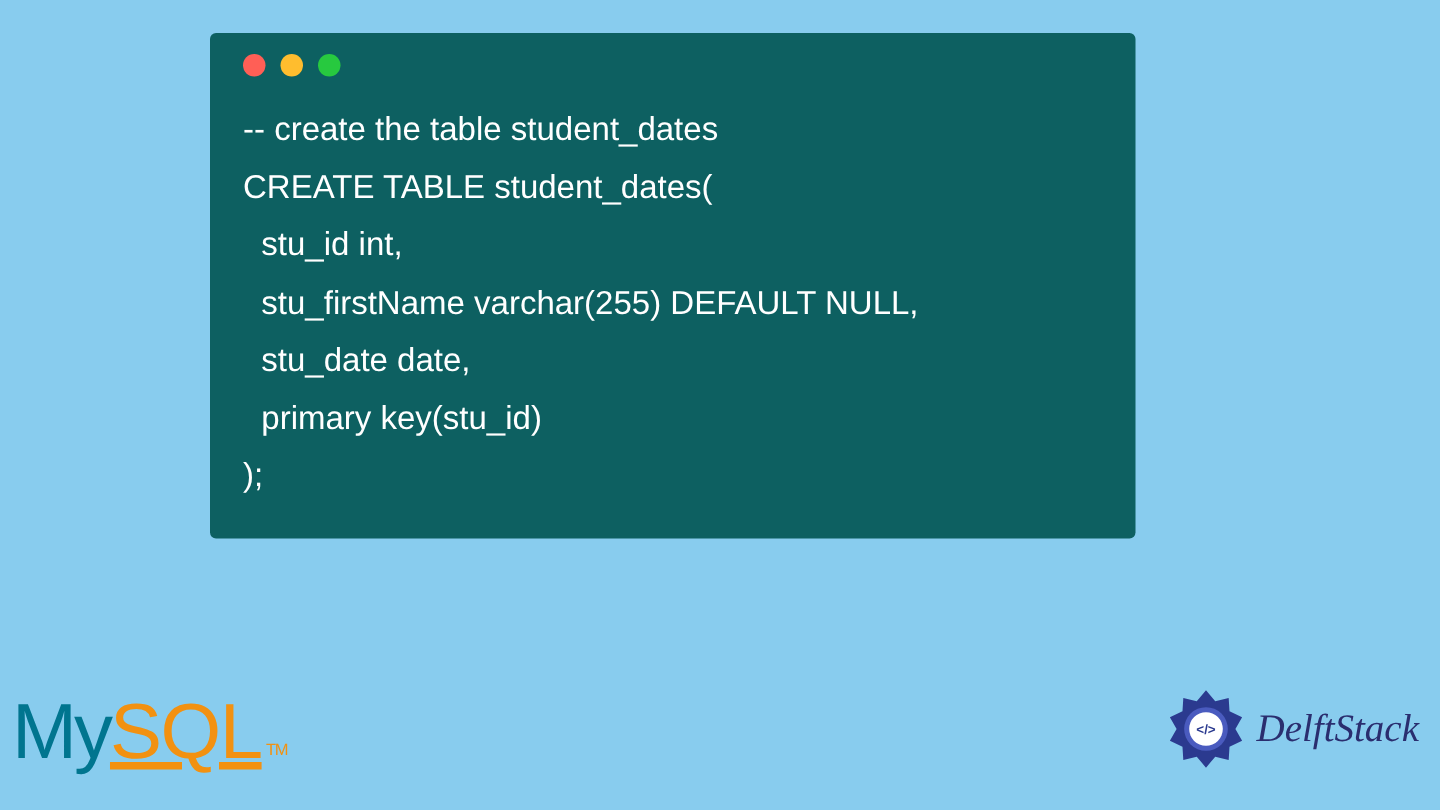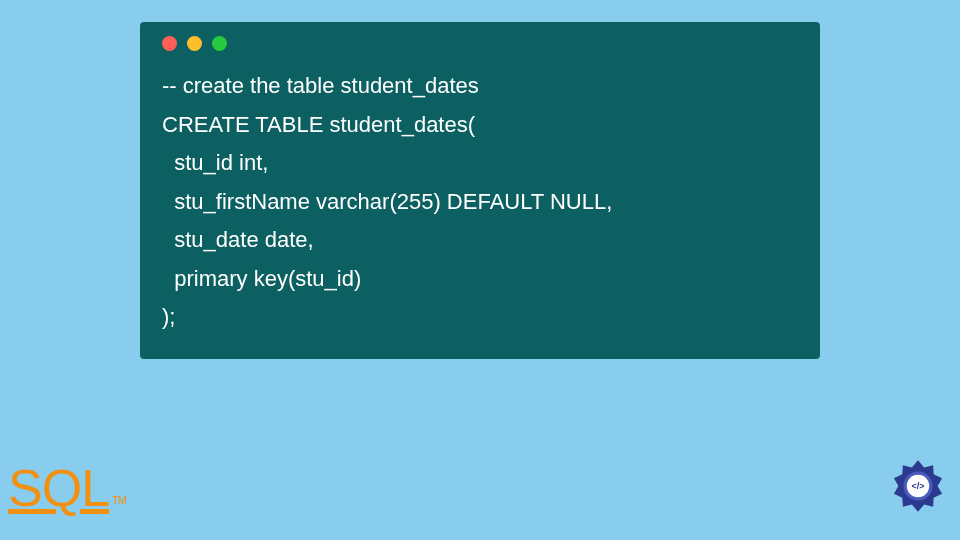--- a/index.html
+++ b/index.html
@@ -8,21 +8,21 @@
     height: 540px;
     background: #88ccee;
     font-family: Arial, Helvetica, sans-serif;
     position: relative;
     overflow: hidden;
   }
   .code-window {
     position: absolute;
     left: 140px;
     top: 22px;
-    width: 680px;
+    width: 617px;
     background: #0d6061;
     border-radius: 4px;
     padding: 14px 22px 22px 22px;
   }
   .traffic-lights {
     display: flex;
     gap: 10px;
     margin-bottom: 16px;
   }
   .dot {
@@ -87,28 +87,30 @@
   <div class="code"><span>-- create the table student_dates</span>
 <span>CREATE TABLE student_dates(</span>
 <span>  stu_id int,</span>
 <span>  stu_firstName varchar(255) DEFAULT NULL,</span>
 <span>  stu_date date,</span>
 <span>  primary key(stu_id)</span>
 <span>);</span></div>
 </div>
 
 <div class="mysql-logo">
+  <span class="mysql-my">My</span>
     <span class="mysql-sql">SQL</span>
     <span class="mysql-tm">TM</span>
 </div>
 
 <div class="delftstack">
   <div class="gear-badge">
     <svg viewBox="0 0 100 100">
       <g transform="translate(50,50)">
         <polygon points="0,-46 11,-33 27,-37 28,-21 43,-14 35,0 43,14 28,21 27,37 11,33 0,46 -11,33 -27,37 -28,21 -43,14 -35,0 -43,-14 -28,-21 -27,-37 -11,-33" fill="#2b3a8f"></polygon>
         <circle r="26" fill="#4a5bbf"></circle>
         <circle r="20" fill="#ffffff"></circle>
         <text x="0" y="6" text-anchor="middle" font-size="16" font-family="Arial" fill="#2b3a8f" font-weight="bold">&lt;/&gt;</text>
       </g>
     </svg>
   </div>
+  <span class="delftstack-text">DelftStack</span>
 </div>
 
 </body></html>

